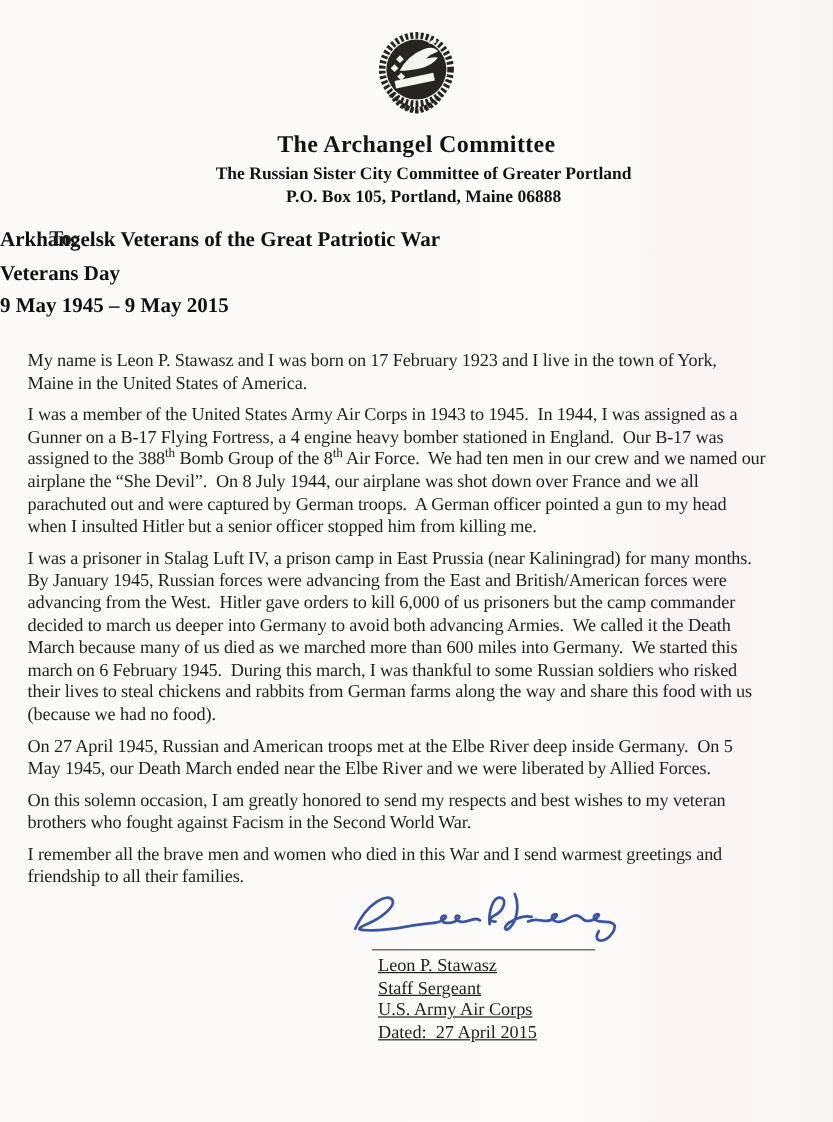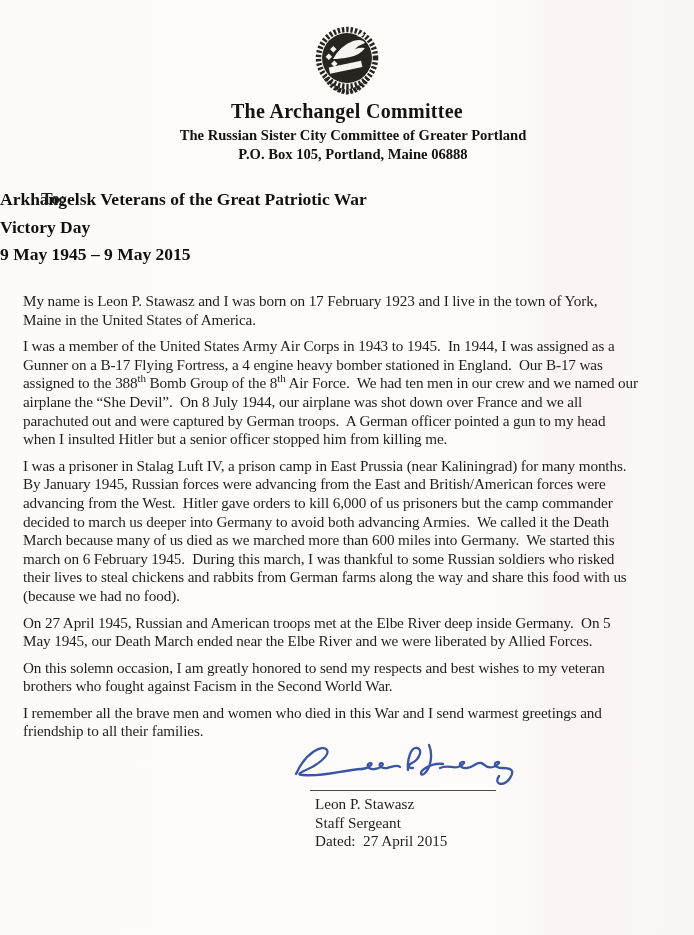--- a/index.html
+++ b/index.html
@@ -7,32 +7,32 @@
     position:relative;
     width:694px;height:935px;
     margin:0 auto;
     background:linear-gradient(90deg,#fcfbfa 0%,#fdfcfb 70%,#faf4f3 82%,#fbf7f5 92%,#faf6f3 100%);
     overflow:hidden;
     font-family:"Liberation Serif","DejaVu Serif",serif;
     color:#1e1e1e;
   }
   .seal{position:absolute;top:26px;left:0;width:100%;text-align:center;}
   .letterhead{position:absolute;top:99px;left:0;width:100%;text-align:center;color:#131313;}
-  .org{font-size:20px;font-weight:bold;letter-spacing:.3px;line-height:24px;margin-bottom:3px;}
+  .org{font-size:20px;font-weight:bold;letter-spacing:.3px;line-height:24px;margin-bottom:3px;margin-top:10px;}
   .sub{font-size:14.6px;font-weight:bold;line-height:18.5px;padding-left:12px;}
   .recipient{position:absolute;top:186px;left:0;width:100%;}
   .to-label{position:absolute;left:41px;top:2px;font-size:17.5px;font-weight:bold;}
   .title-block{width:100%;text-align:left;font-size:17.5px;font-weight:bold;line-height:27.5px;color:#101010;}
   .body{position:absolute;top:292px;left:23px;right:26px;font-size:15.2px;letter-spacing:-0.12px;line-height:18.6px;}
   .body p{margin:0 0 8px 0;white-space:pre;}
   .body sup{font-size:11px;line-height:0;vertical-align:super;}
   .sig-area{position:absolute;left:290px;top:740px;width:280px;}
   .sig-svg{position:relative;left:0;top:0;}
   .sig-rule{width:186px;height:1px;background:#4f4f4f;margin:-6px 0 4px 20px;}
-  .typed{margin-left:25px;font-size:15.2px;line-height:18.6px;white-space:pre;}
+  .typed{margin-left:25px;font-size:15.2px;line-height:18.6px;white-space:pre;text-decoration:underline;}
 </style>
 </head>
 <body>
 
 <div class="page">
 
   <div class="seal">
     <svg width="70" height="80" viewBox="0 0 70 80" aria-hidden="true">
       <circle cx="35" cy="32" r="28.5" fill="none" stroke="#26251f" stroke-width="5.5" stroke-dasharray="2.4 1.9"></circle>
       <circle cx="35" cy="32" r="25" fill="#26251f"></circle>
@@ -50,21 +50,21 @@
   <div class="letterhead">
     <div class="org">The Archangel Committee</div>
     <div class="sub">The Russian Sister City Committee of Greater Portland</div>
     <div class="sub">P.O. Box 105, Portland, Maine 06888</div>
   </div>
 
   <div class="recipient">
     <span class="to-label">To:</span>
     <div class="title-block">
       <div>Arkhangelsk Veterans of the Great Patriotic War</div>
-      <div>Victory Day</div>
+      <div>Veterans Day</div>
       <div>9 May 1945 – 9 May 2015</div>
     </div>
   </div>
 
   <div class="body">
     <p>My name is Leon P. Stawasz and I was born on 17 February 1923 and I live in the town of York,
 Maine in the United States of America.</p>
     <p>I was a member of the United States Army Air Corps in 1943 to 1945.  In 1944, I was assigned as a
 Gunner on a B-17 Flying Fortress, a 4 engine heavy bomber stationed in England.  Our B-17 was
 assigned to the 388<sup>th</sup> Bomb Group of the 8<sup>th</sup> Air Force.  We had ten men in our crew and we named our
@@ -93,16 +93,17 @@
         <path d="M6 34 C16 12 33 4 37 10 C40 15 28 25 16 30 C9 33 7 35 13 35 C34 37 52 30 72 29"></path>
         <path d="M72 29 C80 28 84 23 80 23 C76 24 77 30 85 29 C92 28 95 23 91 23 C88 24 90 29 97 28 C103 27 107 24 110 27"></path>
         <path d="M118 30 C117 19 121 7 127 8 C133 9 130 19 122 23 C118 25 117 28 123 28"></path>
         <path d="M139 5 C143 14 141 27 135 33 C131 37 129 33 134 29 C139 25 147 23 153 24"></path>
         <path d="M150 28 C158 24 162 29 168 27 C174 25 176 21 172 22 C168 23 170 29 177 28 C184 27 186 22 191 23 C196 24 195 29 203 27 C209 25 211 21 207 22 C203 23 205 28 212 28 C219 28 226 29 220 38 C214 47 203 45 209 36"></path>
       </g>
     </svg>
     <div class="sig-rule"></div>
     <div class="typed">Leon P. Stawasz</div>
     <div class="typed">Staff Sergeant</div>
+    <div class="typed">U.S. Army Air Corps</div>
     <div class="typed">Dated:  27 April 2015</div>
   </div>
 
 </div>
 
 </body></html>

